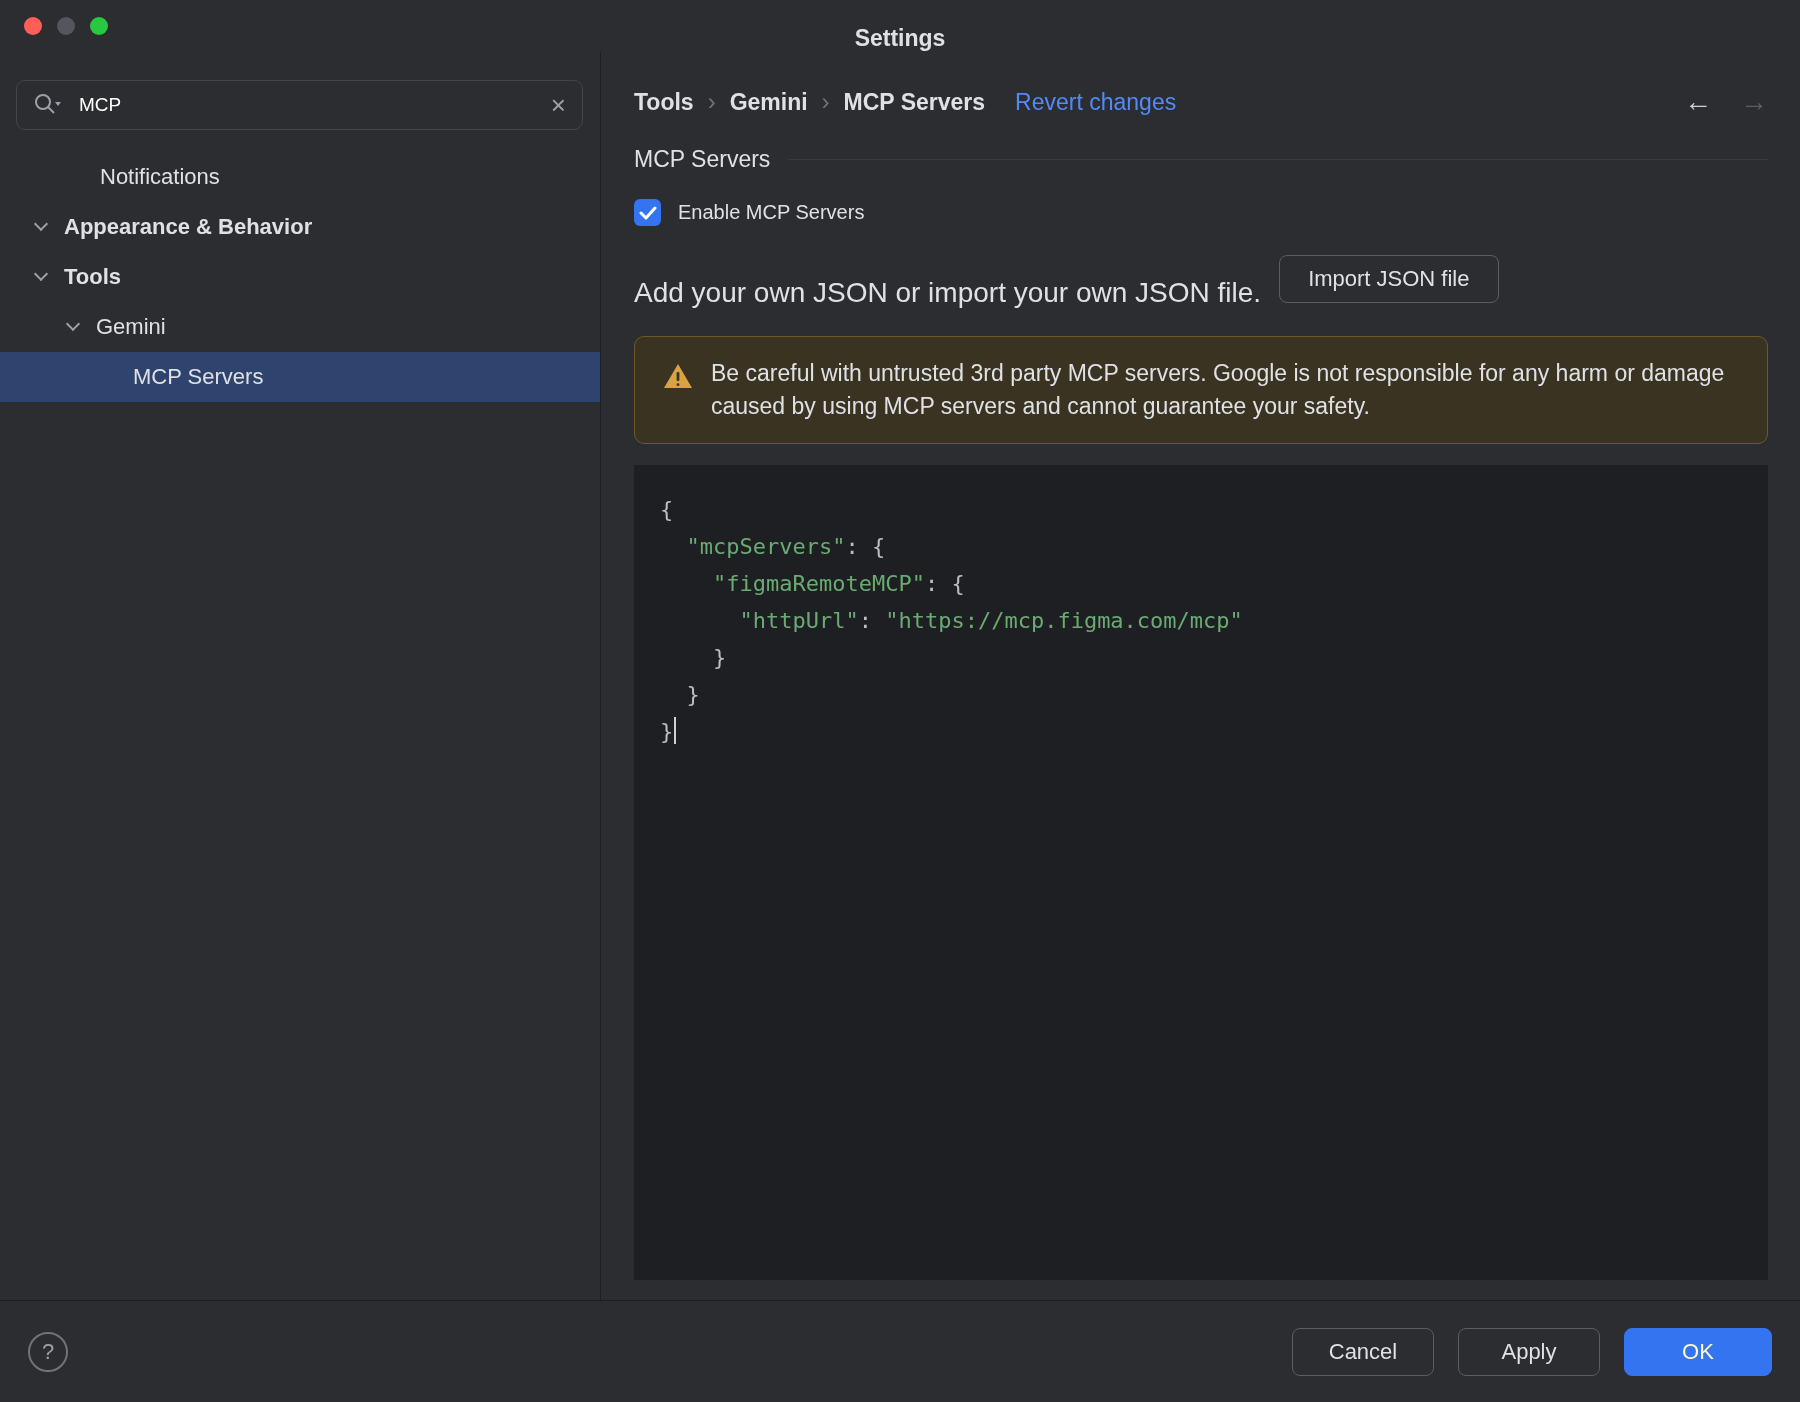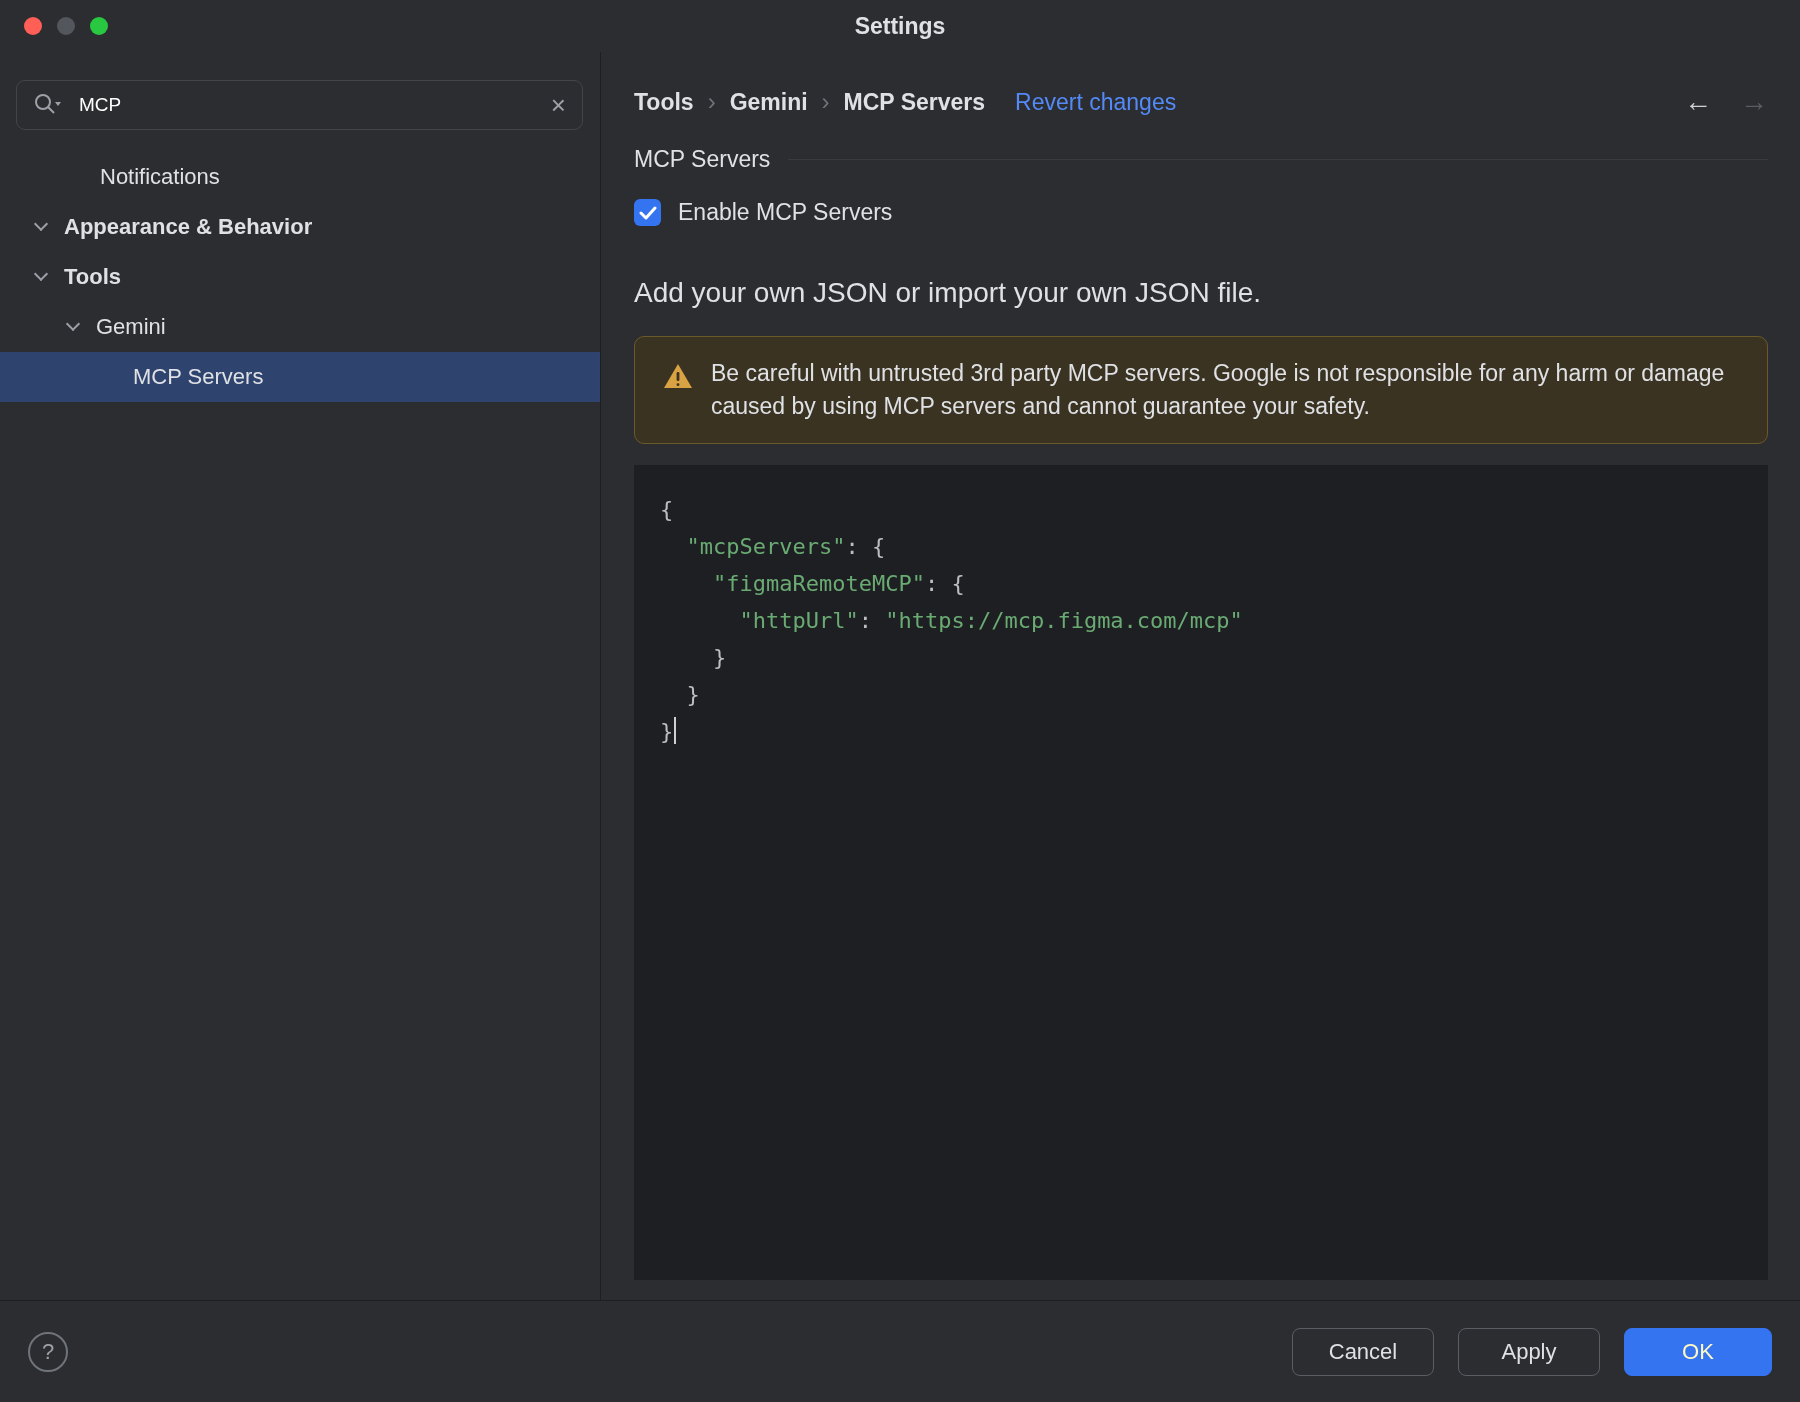--- a/index.html
+++ b/index.html
@@ -7,21 +7,21 @@
   body {
     background: #2B2D30;
     font-family: "Liberation Sans", "DejaVu Sans", sans-serif;
     color: #DFE1E5;
     position: relative;
   }
 
   
   .titlebar {
     position: absolute; top: 0; left: 0; width: 1800px; height: 52px;
-    display: flex; align-items: center; justify-content: center;
+    display: flex; align-items: flex-end; justify-content: center;
   }
   .traffic { position: absolute; left: 24px; top: 17px; display: flex; gap: 15px; }
   .tl { width: 18px; height: 18px; border-radius: 50%; display: inline-block; }
   .tl.red   { background: #FF5F57; }
   .tl.gray  { background: #53565C; }
   .tl.green { background: #28C840; }
   .win-title { font-size: 23px; font-weight: bold; color: #DFE1E5; }
 
   
   .sidebar {
@@ -81,21 +81,21 @@
 
   .section-row { margin-top: 22px; display: flex; align-items: center; }
   .section-title { font-size: 23px; color: #DFE1E5; white-space: nowrap; }
   .section-rule { flex: 1; height: 1px; background: #393B40; margin-left: 18px; }
 
   .check-row { margin-top: 26px; display: flex; align-items: center; }
   .checkbox {
     width: 27px; height: 27px; border-radius: 6px; background: #3574F0;
     display: flex; align-items: center; justify-content: center; flex: 0 0 auto;
   }
-  .check-row .cb-label { font-size: 23px; margin-left: 17px; }
+  .check-row .cb-label { font-size: 20px; margin-left: 17px; }
 
   .import-row { margin-top: 22px; display: flex; align-items: center; }
   .import-text { font-size: 28px; margin-top: 29px; }
   .btn {
     height: 48px; border-radius: 8px; border: 1px solid #5A5D63;
     background: transparent; color: #DFE1E5; font-size: 22px;
     font-family: inherit; padding: 0 28px; display: inline-flex;
     align-items: center; justify-content: center; cursor: default;
   }
   .import-row .btn { margin-left: 18px; }
@@ -209,20 +209,21 @@
     <span class="checkbox">
       <svg width="18" height="14" viewBox="0 0 18 14">
         <polyline points="2,7 7,12 16,2" fill="none" stroke="#FFFFFF" stroke-width="3" stroke-linecap="round" stroke-linejoin="round"></polyline>
       </svg>
     </span>
     <span class="cb-label">Enable MCP Servers</span>
   </div>
 
   <div class="import-row">
     <span class="import-text">Add your own JSON or import your own JSON file.</span>
+    <button class="btn">Import JSON file</button>
   </div>
 
   <div class="warning">
     <span class="warning-icon-wrap">
       <svg width="30" height="26" viewBox="0 0 30 26">
         <path d="M15 1 L29 25 L1 25 Z" fill="#D9A343"></path>
         <rect x="13.6" y="9" width="2.8" height="9" rx="1.2" fill="#3B3322"></rect>
         <rect x="13.6" y="20.2" width="2.8" height="2.8" rx="1.2" fill="#3B3322"></rect>
       </svg>
     </span>

